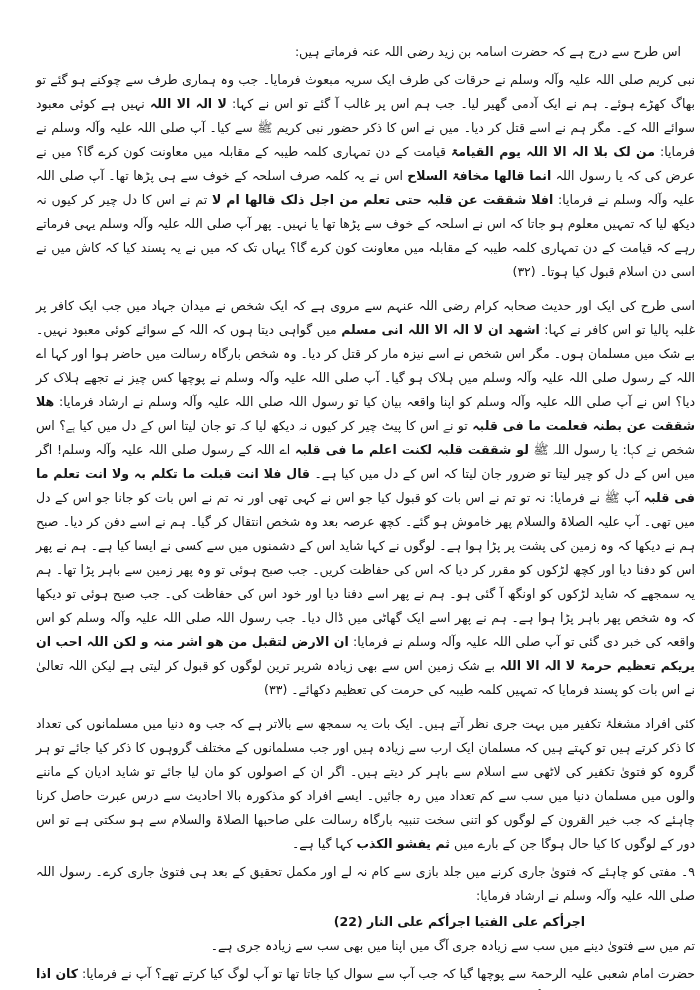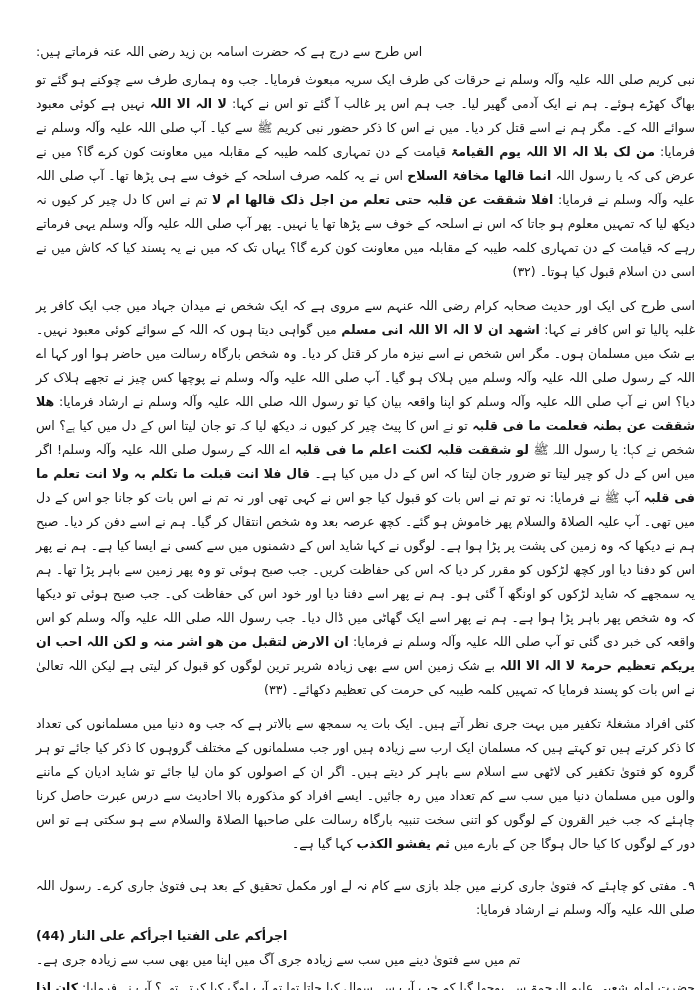--- a/index.html
+++ b/index.html
@@ -25,36 +25,36 @@
     color: #161616;
     font-size: 12.5px;
     line-height: 24px;
     text-align: justify;
   }
   .tblock {
     margin: 0;
     text-align: justify;
   }
   .tblock.single {
-    text-align: left;
+    text-align: right;
   }
   .seg-urdu {
     font-weight: normal;
   }
   .seg-arabic {
     font-weight: bold;
   }
 </style>
 </head>
 <body>
 
 <div class="page" style="background: rgb(255, 255, 255);">
   <div class="text-column" dir="rtl" style="color: rgb(22, 22, 22);">
       <div class="tblock single" style="padding-right: 14px;"><span class="seg-urdu">اس طرح سے درج ہے کہ حضرت اسامہ بن زید رضی اللہ عنہ فرماتے ہیں:</span></div>
       <div class="tblock" style="margin-top: 4px;"><span class="seg-urdu">نبی کریم صلی اللہ علیہ وآلہ وسلم نے حرقات کی طرف ایک سریہ مبعوث فرمایا۔ جب وہ ہماری طرف سے چوکنے ہو گئے تو بھاگ کھڑے ہوئے۔ ہم نے ایک آدمی گھیر لیا۔ جب ہم اس پر غالب آ گئے تو اس نے کہا: </span><span class="seg-arabic">لا الہ الا اللہ</span><span class="seg-urdu"> نہیں ہے کوئی معبود سوائے اللہ کے۔ مگر ہم نے اسے قتل کر دیا۔ میں نے اس کا ذکر حضور نبی کریم ﷺ سے کیا۔ آپ صلی اللہ علیہ وآلہ وسلم نے فرمایا: </span><span class="seg-arabic">من لک بلا الہ الا اللہ یوم القیامۃ</span><span class="seg-urdu"> قیامت کے دن تمہاری کلمہ طیبہ کے مقابلہ میں معاونت کون کرے گا؟ میں نے عرض کی کہ یا رسول اللہ </span><span class="seg-arabic">انما قالھا مخافۃ السلاح</span><span class="seg-urdu"> اس نے یہ کلمہ صرف اسلحہ کے خوف سے ہی پڑھا تھا۔ آپ صلی اللہ علیہ وآلہ وسلم نے فرمایا: </span><span class="seg-arabic">افلا شققت عن قلبہ حتی تعلم من اجل ذلک قالھا ام لا</span><span class="seg-urdu"> تم نے اس کا دل چیر کر کیوں نہ دیکھ لیا کہ تمہیں معلوم ہو جاتا کہ اس نے اسلحہ کے خوف سے پڑھا تھا یا نہیں۔ پھر آپ صلی اللہ علیہ وآلہ وسلم یہی فرماتے رہے کہ قیامت کے دن تمہاری کلمہ طیبہ کے مقابلہ میں معاونت کون کرے گا؟ یہاں تک کہ میں نے یہ پسند کیا کہ کاش میں نے اسی دن اسلام قبول کیا ہوتا۔ (۳۲)</span></div>
       <div class="tblock" style="margin-top: 10px;"><span class="seg-urdu">اسی طرح کی ایک اور حدیث صحابہ کرام رضی اللہ عنہم سے مروی ہے کہ ایک شخص نے میدان جہاد میں جب ایک کافر پر غلبہ پالیا تو اس کافر نے کہا: </span><span class="seg-arabic">اشھد ان لا الہ الا اللہ انی مسلم</span><span class="seg-urdu"> میں گواہی دیتا ہوں کہ اللہ کے سوائے کوئی معبود نہیں۔ بے شک میں مسلمان ہوں۔ مگر اس شخص نے اسے نیزہ مار کر قتل کر دیا۔ وہ شخص بارگاہ رسالت میں حاضر ہوا اور کہا اے اللہ کے رسول صلی اللہ علیہ وآلہ وسلم میں ہلاک ہو گیا۔ آپ صلی اللہ علیہ وآلہ وسلم نے پوچھا کس چیز نے تجھے ہلاک کر دیا؟ اس نے آپ صلی اللہ علیہ وآلہ وسلم کو اپنا واقعہ بیان کیا تو رسول اللہ صلی اللہ علیہ وآلہ وسلم نے ارشاد فرمایا: </span><span class="seg-arabic">ھلا شققت عن بطنہ فعلمت ما فی قلبہ</span><span class="seg-urdu"> تو نے اس کا پیٹ چیر کر کیوں نہ دیکھ لیا کہ تو جان لیتا اس کے دل میں کیا ہے؟ اس شخص نے کہا: یا رسول اللہ ﷺ </span><span class="seg-arabic">لو شققت قلبہ لکنت اعلم ما فی قلبہ</span><span class="seg-urdu"> اے اللہ کے رسول صلی اللہ علیہ وآلہ وسلم! اگر میں اس کے دل کو چیر لیتا تو ضرور جان لیتا کہ اس کے دل میں کیا ہے۔ </span><span class="seg-arabic">قال فلا انت قبلت ما تکلم بہ ولا انت تعلم ما فی قلبہ</span><span class="seg-urdu"> آپ ﷺ نے فرمایا: نہ تو تم نے اس بات کو قبول کیا جو اس نے کہی تھی اور نہ تم نے اس بات کو جانا جو اس کے دل میں تھی۔ آپ علیہ الصلاۃ والسلام پھر خاموش ہو گئے۔ کچھ عرصہ بعد وہ شخص انتقال کر گیا۔ ہم نے اسے دفن کر دیا۔ صبح ہم نے دیکھا کہ وہ زمین کی پشت پر پڑا ہوا ہے۔ لوگوں نے کہا شاید اس کے دشمنوں میں سے کسی نے ایسا کیا ہے۔ ہم نے پھر اس کو دفنا دیا اور کچھ لڑکوں کو مقرر کر دیا کہ اس کی حفاظت کریں۔ جب صبح ہوئی تو وہ پھر زمین سے باہر پڑا تھا۔ ہم یہ سمجھے کہ شاید لڑکوں کو اونگھ آ گئی ہو۔ ہم نے پھر اسے دفنا دیا اور خود اس کی حفاظت کی۔ جب صبح ہوئی تو دیکھا کہ وہ شخص پھر باہر پڑا ہوا ہے۔ ہم نے پھر اسے ایک گھاٹی میں ڈال دیا۔ جب رسول اللہ صلی اللہ علیہ وآلہ وسلم کو اس واقعہ کی خبر دی گئی تو آپ صلی اللہ علیہ وآلہ وسلم نے فرمایا: </span><span class="seg-arabic">ان الارض لتقبل من ھو اشر منہ و لکن اللہ احب ان یریکم تعظیم حرمۃ لا الہ الا اللہ</span><span class="seg-urdu"> بے شک زمین اس سے بھی زیادہ شریر ترین لوگوں کو قبول کر لیتی ہے لیکن اللہ تعالیٰ نے اس بات کو پسند فرمایا کہ تمہیں کلمہ طیبہ کی حرمت کی تعظیم دکھائے۔ (۳۳)</span></div>
       <div class="tblock" style="margin-top: 10px;"><span class="seg-urdu">کئی افراد مشغلۂ تکفیر میں بہت جری نظر آتے ہیں۔ ایک بات یہ سمجھ سے بالاتر ہے کہ جب وہ دنیا میں مسلمانوں کی تعداد کا ذکر کرتے ہیں تو کہتے ہیں کہ مسلمان ایک ارب سے زیادہ ہیں اور جب مسلمانوں کے مختلف گروہوں کا ذکر کیا جائے تو ہر گروہ کو فتویٰ تکفیر کی لاٹھی سے اسلام سے باہر کر دیتے ہیں۔ اگر ان کے اصولوں کو مان لیا جائے تو شاید ادیان کے ماننے والوں میں مسلمان دنیا میں سب سے کم تعداد میں رہ جائیں۔ ایسے افراد کو مذکورہ بالا احادیث سے درس عبرت حاصل کرنا چاہئے کہ جب خیر القرون کے لوگوں کو اتنی سخت تنبیہ بارگاہ رسالت علی صاحبھا الصلاۃ والسلام سے ہو سکتی ہے تو اس دور کے لوگوں کا کیا حال ہوگا جن کے بارے میں </span><span class="seg-arabic">ثم یفشو الکذب</span><span class="seg-urdu"> کہا گیا ہے۔</span></div>
-      <div class="tblock" style="margin-top: 18px;"><span class="seg-urdu">۹۔ مفتی کو چاہئے کہ فتویٰ جاری کرنے میں جلد بازی سے کام نہ لے اور مکمل تحقیق کے بعد ہی فتویٰ جاری کرے۔ رسول اللہ صلی اللہ علیہ وآلہ وسلم نے ارشاد فرمایا:</span></div>
-      <div class="tblock single" style="padding-right: 110px; margin-top: 2px;"><span class="seg-arabic">اجرأکم علی الفتیا اجرأکم علی النار (44)</span></div>
+      <div class="tblock" style="margin-top: 4px;"><span class="seg-urdu">۹۔ مفتی کو چاہئے کہ فتویٰ جاری کرنے میں جلد بازی سے کام نہ لے اور مکمل تحقیق کے بعد ہی فتویٰ جاری کرے۔ رسول اللہ صلی اللہ علیہ وآلہ وسلم نے ارشاد فرمایا:</span></div>
+      <div class="tblock single" style="padding-right: 110px; margin-top: 2px;"><span class="seg-arabic">اجرأکم علی الفتیا اجرأکم علی النار (22)</span></div>
       <div class="tblock single"><span class="seg-urdu">تم میں سے فتویٰ دینے میں سب سے زیادہ جری آگ میں اپنا میں بھی سب سے زیادہ جری ہے۔</span></div>
       <div class="tblock" style="margin-top: 4px;"><span class="seg-urdu">حضرت امام شعبی علیہ الرحمۃ سے پوچھا گیا کہ جب آپ سے سوال کیا جاتا تھا تو آپ لوگ کیا کرتے تھے؟ آپ نے فرمایا: </span><span class="seg-arabic">کان اذا سئل الرجل قال لصاحبہ أفتھم فلا یزال حتی یرجع الی الاول</span><span class="seg-urdu">۔ جب ہم میں کسی سے سوال کیا جاتا تھا تو وہ اپنے ساتھی سے کہتا تھا کہ آپ اس کا جواب دیں۔ اسی طرح سے ہر شخص دوسرے کی طرف سائل کو متوجہ کراتا یہاں تک کہ وہ پھر پہلے والے کے پاس لوٹ آتا۔ (۳۵)</span></div>
     </div>
 </div>
 
 </body></html>

